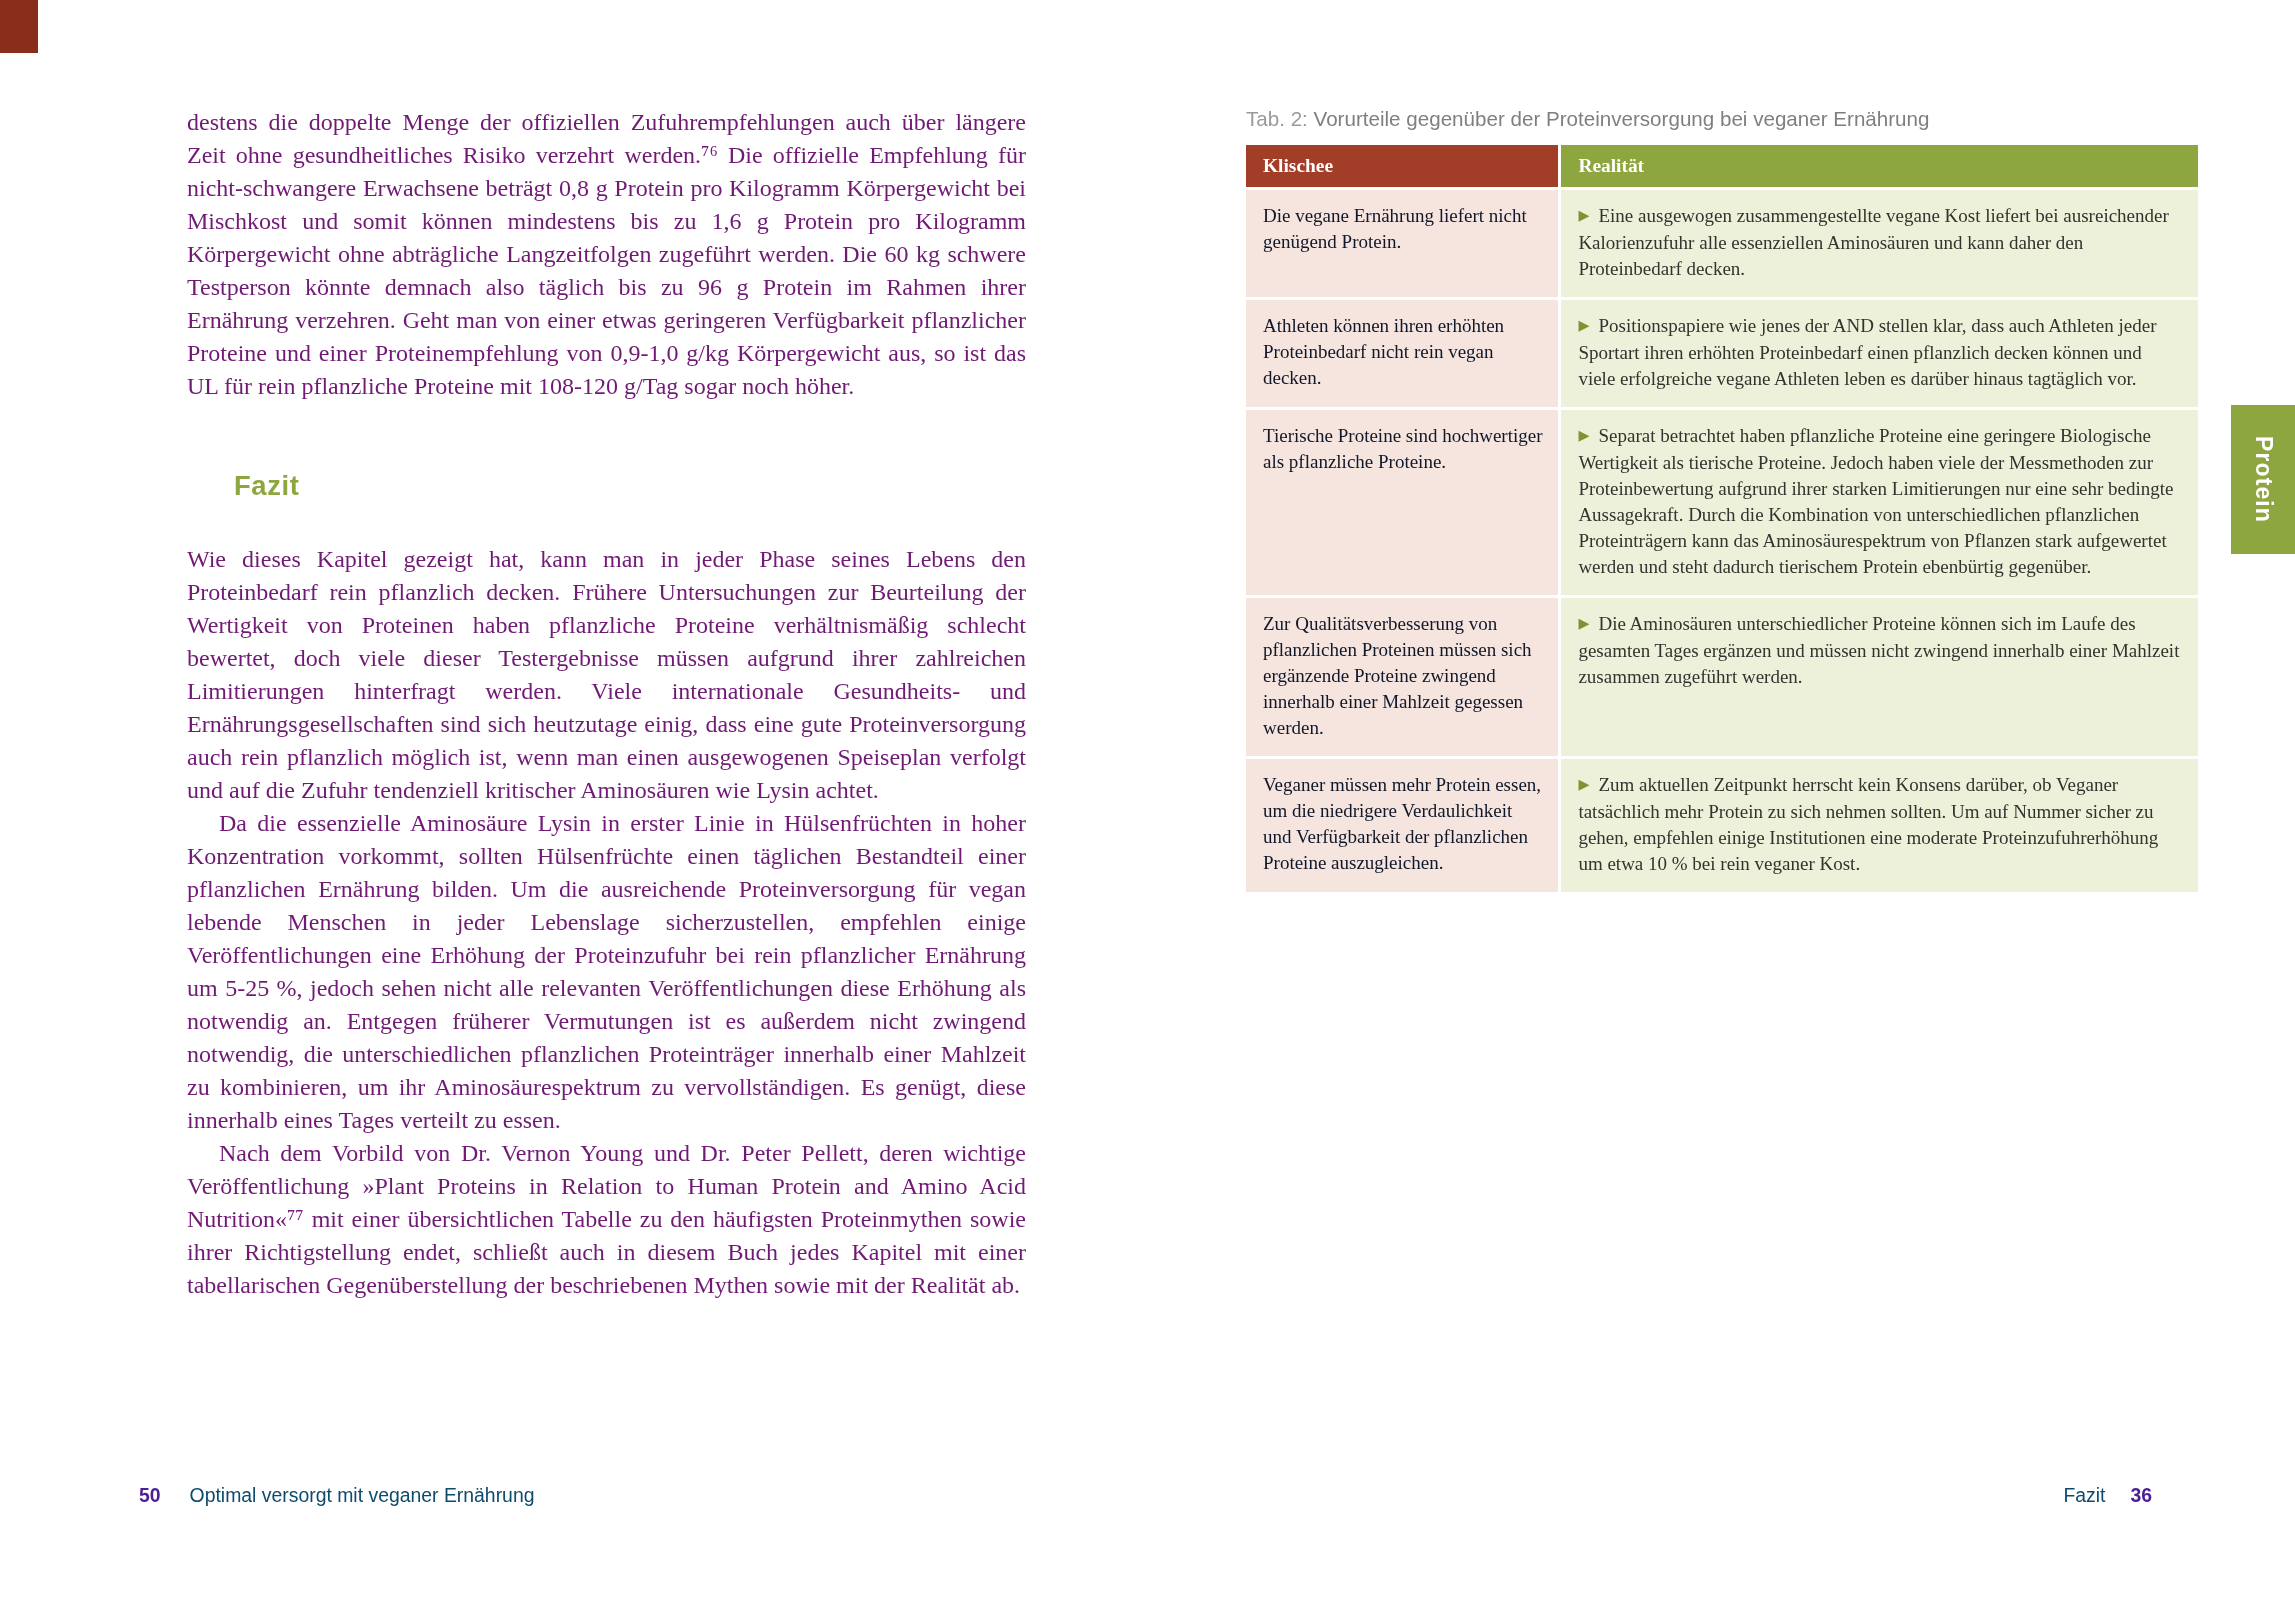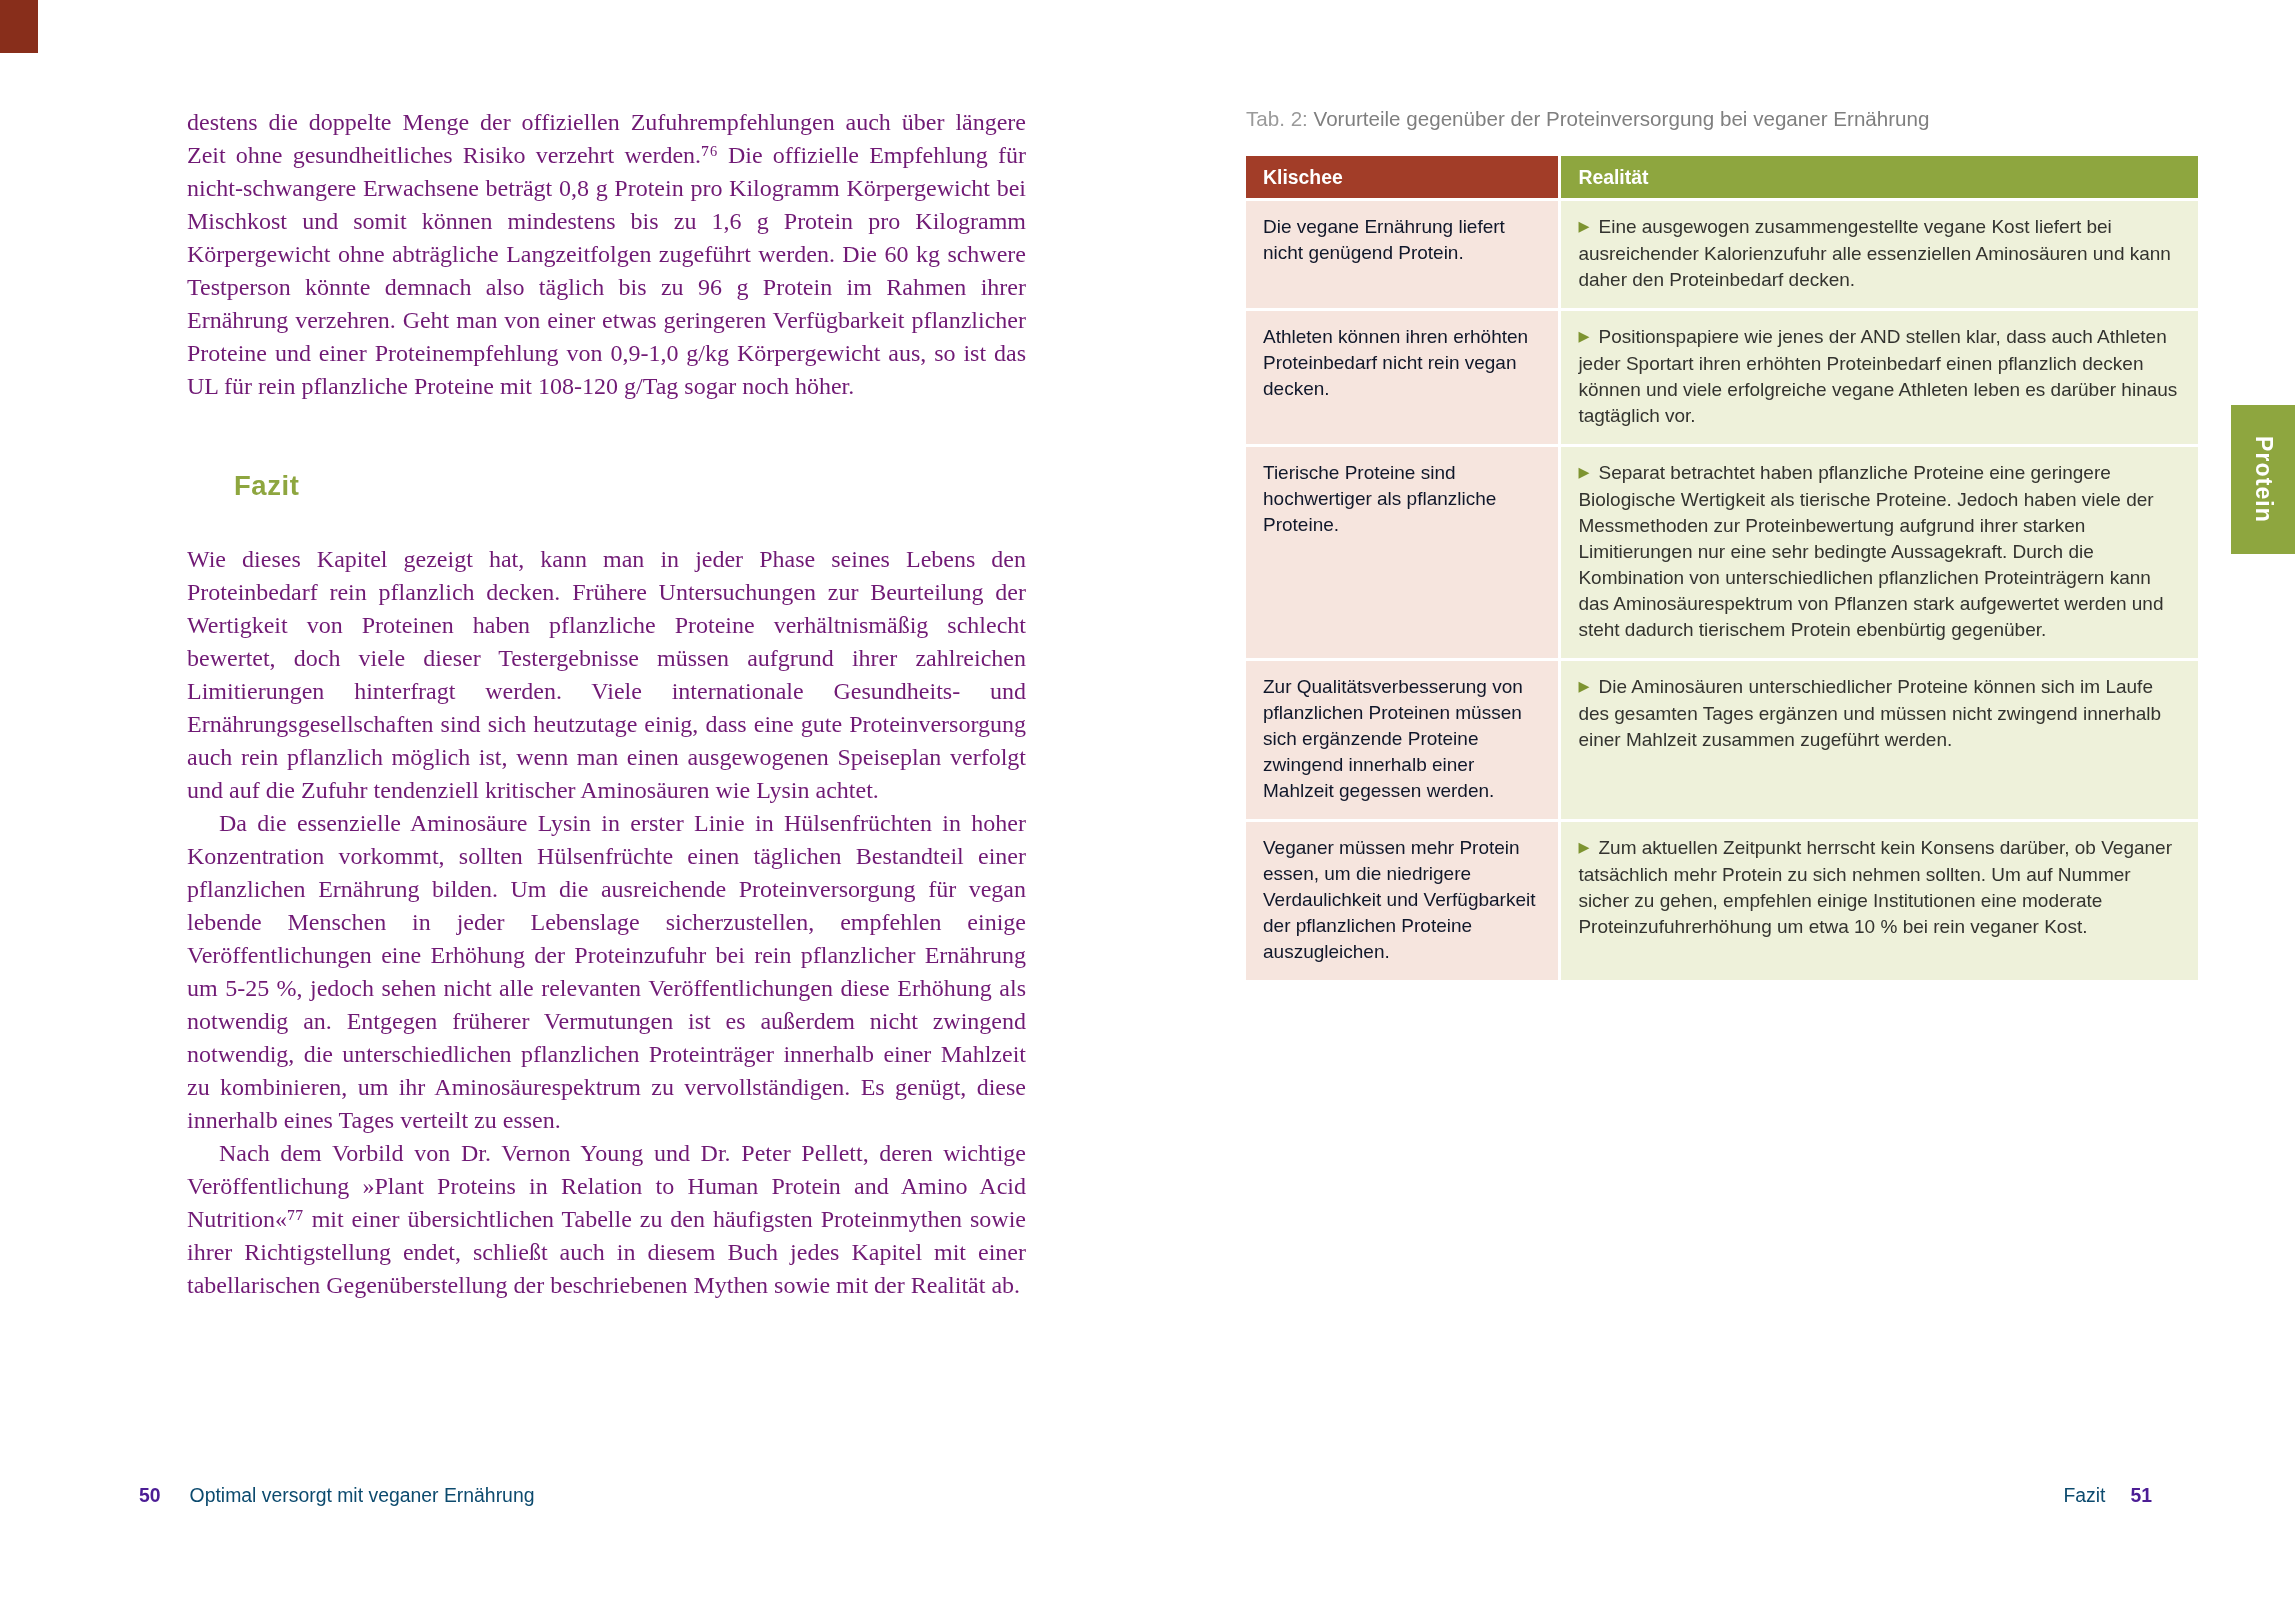--- a/index.html
+++ b/index.html
@@ -41,22 +41,22 @@
 
   
   .caption {
     position:absolute; left:1246px; top:107px;
     font-family:"Liberation Sans", sans-serif; font-size:20.6px;
   }
   .cap-label { color:#9a9a9a; }
   .cap-title { color:#7f7f7f; font-weight:normal; }
 
   .myth-table {
-    position:absolute; left:1246px; top:156px; width:952px;
-    font-family:Liberation Sans, sans-serif; font-size:19px; line-height:26px;
+    position:absolute; left:1246px; top:145px; width:952px;
+    font-family:Liberation Serif, serif; font-size:19px; line-height:26px;
   }
   .t-row { display:flex; gap:3.4px; margin-top:3.4px; align-items:stretch; }
   .t-row.t-head { margin-top:0; }
   .cell-k {
     width:312px; flex:0 0 312px;
     background:#f6e5de; color:#0f172a;
     padding:12.6px 15px 15px 17px;
     hyphens:auto; -webkit-hyphens:auto;
   }
   .cell-r {
@@ -141,21 +141,21 @@
 
     <div class="t-row">
       <div class="cell-k">Veganer müssen mehr Protein essen, um die niedrigere Verdaulichkeit und Verfügbarkeit der pflanzlichen Proteine auszugleichen.</div>
       <div class="cell-r"><span class="arrow">▶</span><span>Zum aktuellen Zeitpunkt herrscht kein Konsens darüber, ob Veganer tatsächlich mehr Protein zu sich nehmen sollten. Um auf Nummer sicher zu gehen, empfehlen einige Institutionen eine moderate Proteinzufuhrerhöhung um etwa 10 % bei rein veganer Kost.</span></div>
     </div>
 
   </div>
 
   <div class="footer footer-right">
     <span class="foot-title">Fazit</span>
-    <span class="pagenum">51</span>
+    <span class="pagenum">36</span>
   </div>
 
   <div class="side-tab">
     <span class="side-tab-label">Protein</span>
   </div>
 
 </div>
 
 
 </body></html>

